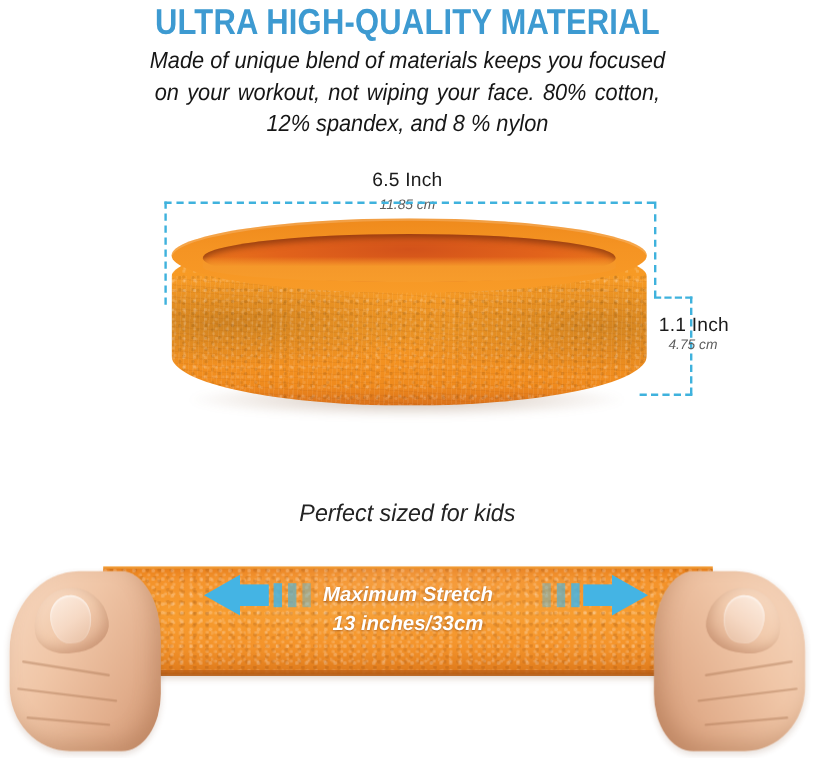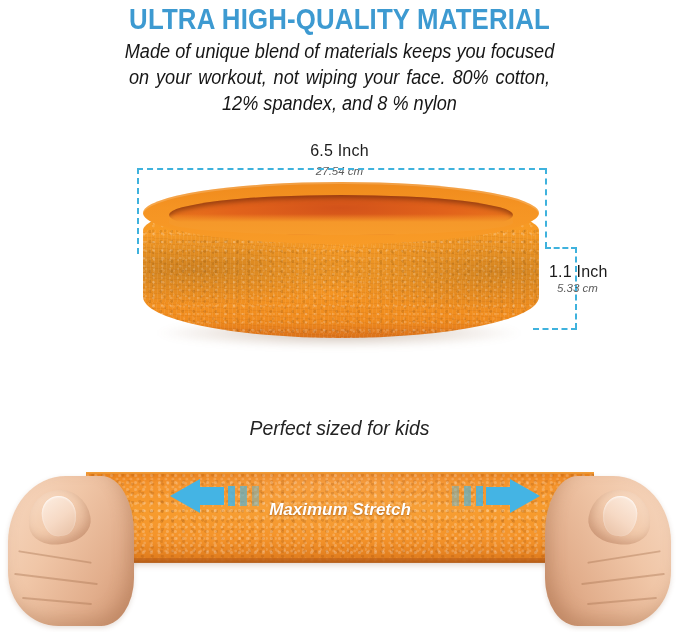--- a/index.html
+++ b/index.html
@@ -178,21 +178,21 @@
   }
   .arrow-tail{
     position:absolute;top:-9px;height:18px;background:#44b4e4;
   }
   .dashbar{position:absolute;top:-10px;width:7px;height:20px;background:#44b4e4;}
   .dashbar.fade1{opacity:.85;}
   .dashbar.fade2{opacity:.62;}
   .dashbar.fade3{opacity:.42;}
 
   .stretch-text{
-    position:absolute;left:240px;top:46px;width:200px;text-align:center;
+    position:absolute;left:240px;top:32px;width:200px;text-align:center;
     color:#ffffff;font-weight:bold;font-style:italic;font-size:17px;
     line-height:24px;
     text-shadow:0 1px 2px rgba(120,55,10,.55);
     white-space:nowrap;
   }
   .stretch-text .ln{display:block;}
 
   
   .hand{position:absolute;top:0;width:150px;height:180px;}
   .hand .palm{
@@ -241,38 +241,38 @@
   <div class="headline">ULTRA HIGH-QUALITY MATERIAL</div>
 
   <div class="bodycopy">
     <span class="ln">Made of unique blend of materials keeps you focused</span>
     <span class="ln l2">on your workout, not wiping your face. 80% cotton,</span>
     <span class="ln">12% spandex, and 8 % nylon</span>
   </div>
 
   <div class="dim-top-label">
     <span class="inch">6.5 Inch</span>
-    <span class="cm">27.54 cm</span>
+    <span class="cm">11.85 cm</span>
   </div>
 
   <div class="dash-h" style="left:137px;top:168px;width:408px;"></div>
 
   <div class="dash-v" style="left:137px;top:168px;height:86px;"></div>
 
   <div class="dash-v" style="left:545px;top:168px;height:80px;"></div>
 
   <div class="dash-h" style="left:545px;top:247px;width:32px;"></div>
 
   <div class="dash-v" style="left:575px;top:247px;height:82px;"></div>
 
   <div class="dash-h" style="left:533px;top:328px;width:44px;"></div>
 
   <div class="dim-right-label">
     <span class="inch">1.1 Inch</span>
-    <span class="cm">5.33 cm</span>
+    <span class="cm">4.75 cm</span>
   </div>
 
   <div class="band-wrap">
     <div class="band-shadow"></div>
     <div class="band-body"></div>
     <div class="band-texture-b"></div>
     <div class="band-rim">
       <div class="band-rim-inner"></div>
     </div>
     <div class="band-rim-lip"></div>
@@ -297,20 +297,21 @@
     <div class="arrow" style="left:452px;">
       <div class="dashbar fade3" style="left:0;"></div>
       <div class="dashbar fade2" style="left:12px;"></div>
       <div class="dashbar fade1" style="left:24px;"></div>
       <div class="arrow-tail" style="left:34px;width:24px;"></div>
       <div class="arrow-head" style="left:58px;top:-17px;border-left:30px solid #44b4e4;"></div>
     </div>
 
     <div class="stretch-text">
       <span class="ln">Maximum Stretch</span>
+      <span class="ln">13 inches/33cm</span>
     </div>
 
     <div class="hand hand-left" style="left:0px;">
       <div class="palm"></div>
       <div class="thumb"></div>
       <div class="nail"></div>
       <div class="crease c1"></div>
       <div class="crease c2"></div>
       <div class="crease c3"></div>
     </div>

